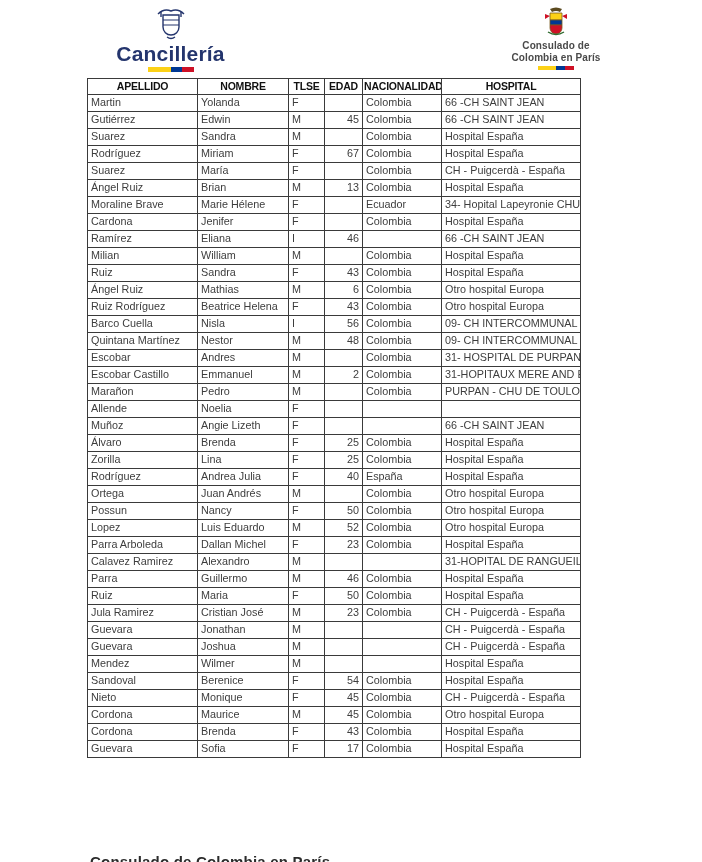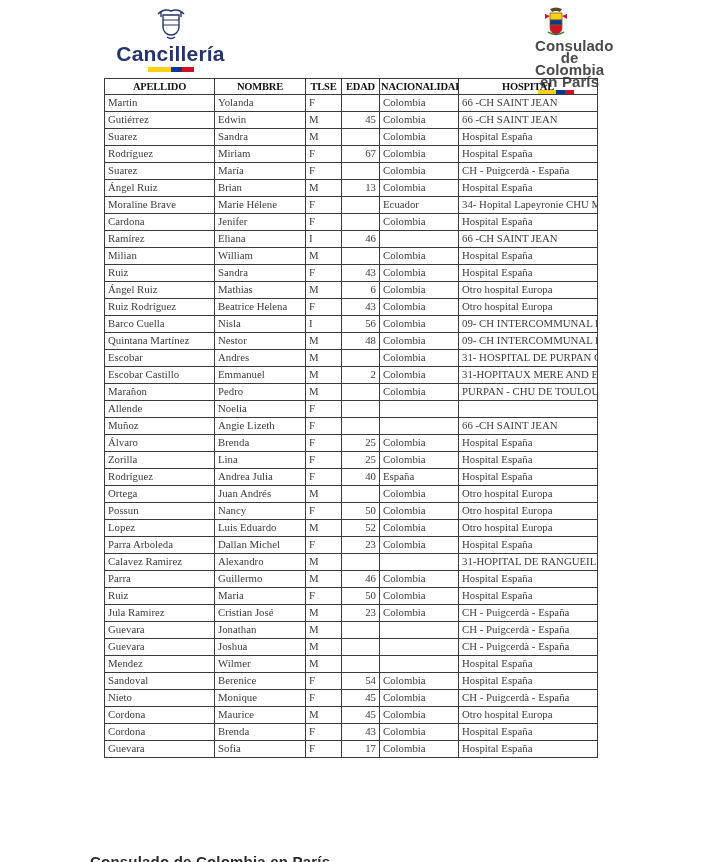--- a/index.html
+++ b/index.html
@@ -12,33 +12,33 @@
 
   
   .logo-left{position:absolute;left:93px;top:6px;width:115px;text-align:center;margin-left:20px;}
   .logo-left .crest{display:block;margin:0 auto 1px;}
   .logo-left .wordmark{
     font-size:21px;font-weight:bold;color:#24356d;letter-spacing:0.2px;line-height:22px;
   }
   .logo-right{position:absolute;left:508px;top:6px;width:96px;text-align:center;}
   .logo-right .crest{display:block;margin:0 auto 2px;}
   .logo-right .consulate-name{
-    font-size:15px;font-weight:600;color:#4a4a4a;line-height:12px;letter-spacing:0.1px;margin-left:27px;
+    font-size:10px;font-weight:600;color:#4a4a4a;line-height:12px;letter-spacing:0.1px;
   }
   .flagbar{display:flex;height:5px;width:46px;margin:2px auto 0;}
   .flagbar-sm{height:4px;width:36px;}
   .flagbar .fy{flex:2;}
   .flagbar .fb{flex:1;}
   .flagbar .fr{flex:1;}
 
   
   table.roster{
-    position:absolute;left:104px;top:78px;width:493px;
+    position:absolute;left:87px;top:78px;width:493px;
     border-collapse:collapse;table-layout:fixed;
-    font-size:10.8px;color:#3d3d3d;font-family:Liberation Serif, serif;
+    font-size:10.8px;color:#3d3d3d;
   }
   table.roster th, table.roster td{
     border:1px solid #3a3a3a;
     padding:0 3px 1px 3px;
     line-height:15px;
     vertical-align:bottom;
     overflow:hidden;white-space:nowrap;
   }
   table.roster th{
     height:15px;font-size:10.5px;font-weight:bold;color:#111;

